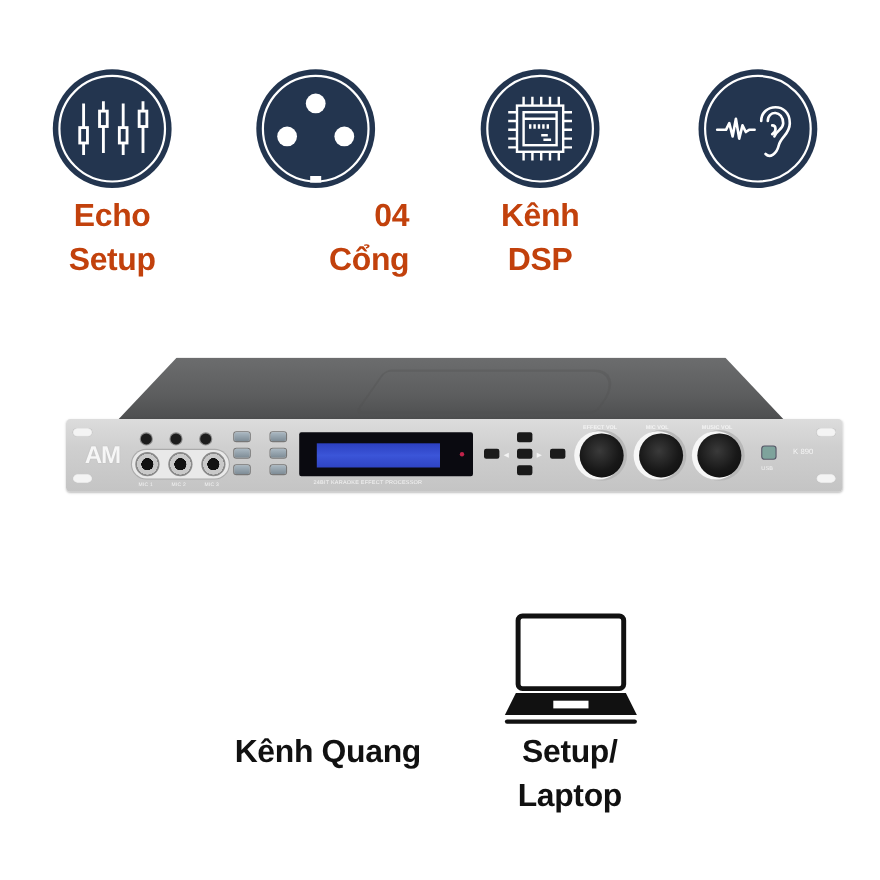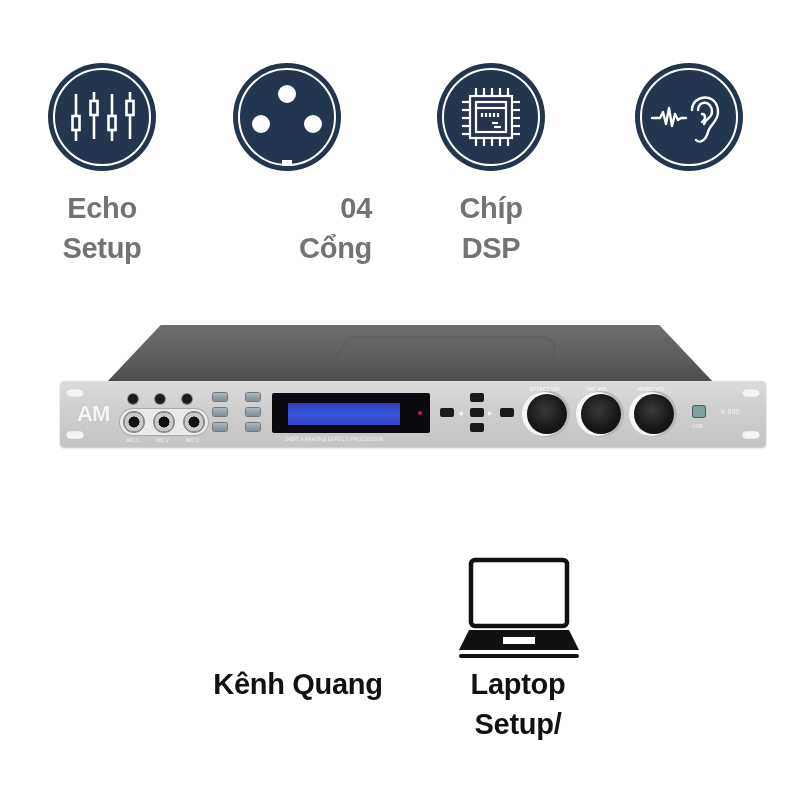--- a/index.html
+++ b/index.html
@@ -11,22 +11,22 @@
     width: 106px; height: 106px; margin: 0 auto; border-radius: 50%;
     background: #23354f; position: relative;
     box-shadow: 0 0 0 1px #23354f;
   }
   .feature .icon-wrap::before {
     content: ""; position: absolute; inset: 4px; border-radius: 50%;
     border: 2.5px solid #ffffff;
   }
   .feature .icon-wrap svg { position: absolute; left: 0; top: 0; width: 106px; height: 106px; }
   .feature .label {
-    margin-top: 18px; font-weight: bold; font-size: 29px; line-height: 40px;
-    letter-spacing: -0.3px; color: #737373;
+    margin-top: 6px; font-weight: bold; font-size: 29px; line-height: 40px;
+    letter-spacing: -0.3px; color: #c2410c;
   }
   .feature .label span { display: block; }
 
   #f1 { left: 17px;  top: 64px; }
   #f2 { left: 202px; top: 64px; text-align: right; }
   #f3 { left: 406px; top: 64px; }
   #f4 { left: 604px; top: 64px; }
 
   
   #device { position: absolute; left: 60px; top: 322px; width: 706px; height: 130px; }
@@ -179,21 +179,21 @@
           <line x1="48" y1="49" x2="48" y2="53"></line>
           <line x1="52" y1="49" x2="52" y2="53"></line>
           <line x1="56" y1="49" x2="56" y2="53"></line>
           <line x1="60" y1="49" x2="60" y2="53"></line>
         <line x1="54" y1="59" x2="60" y2="59"></line>
           <line x1="56" y1="63" x2="63" y2="63"></line>
       </g>
     </svg>
   </div>
   <div class="label">
-    <span>Chíp</span>
+    <span>Kênh</span>
     <span>DSP</span>
   </div>
 </div>
 
 <div class="feature" id="f4">
   <div class="icon-wrap">
     <svg viewBox="0 0 106 106">
       <g stroke="#fff" stroke-width="2.4" fill="none" stroke-linecap="round" stroke-linejoin="round">
         <polyline points="16,54 24,54 27,48 30,60 33,44 36,62 39,50 42,56 45,54 50,54"></polyline>
         <path d="M56 46 C56 30 82 28 82 48 C82 58 74 60 72 68 C70 76 64 80 60 76"></path>
@@ -268,15 +268,15 @@
 <div id="cong-quang" class="bottom-label">Kênh Quang</div>
 
 <svg id="laptop-icon" viewBox="0 0 124 104">
   <rect x="14" y="3" width="96" height="66" rx="4" fill="none" stroke="#111" stroke-width="4.5"></rect>
   <path d="M12 73 L112 73 L122 93 L2 93 Z" fill="#111"></path>
   <rect x="46" y="80" width="32" height="7" fill="#fff"></rect>
   <rect x="2" y="97" width="120" height="4" rx="2" fill="#111"></rect>
 </svg>
 
 <div id="laptop-label" class="bottom-label">
+  <div>Setup/</div>
   <div>Laptop</div>
-  <div>Setup/</div>
 </div>
 
 </body></html>

